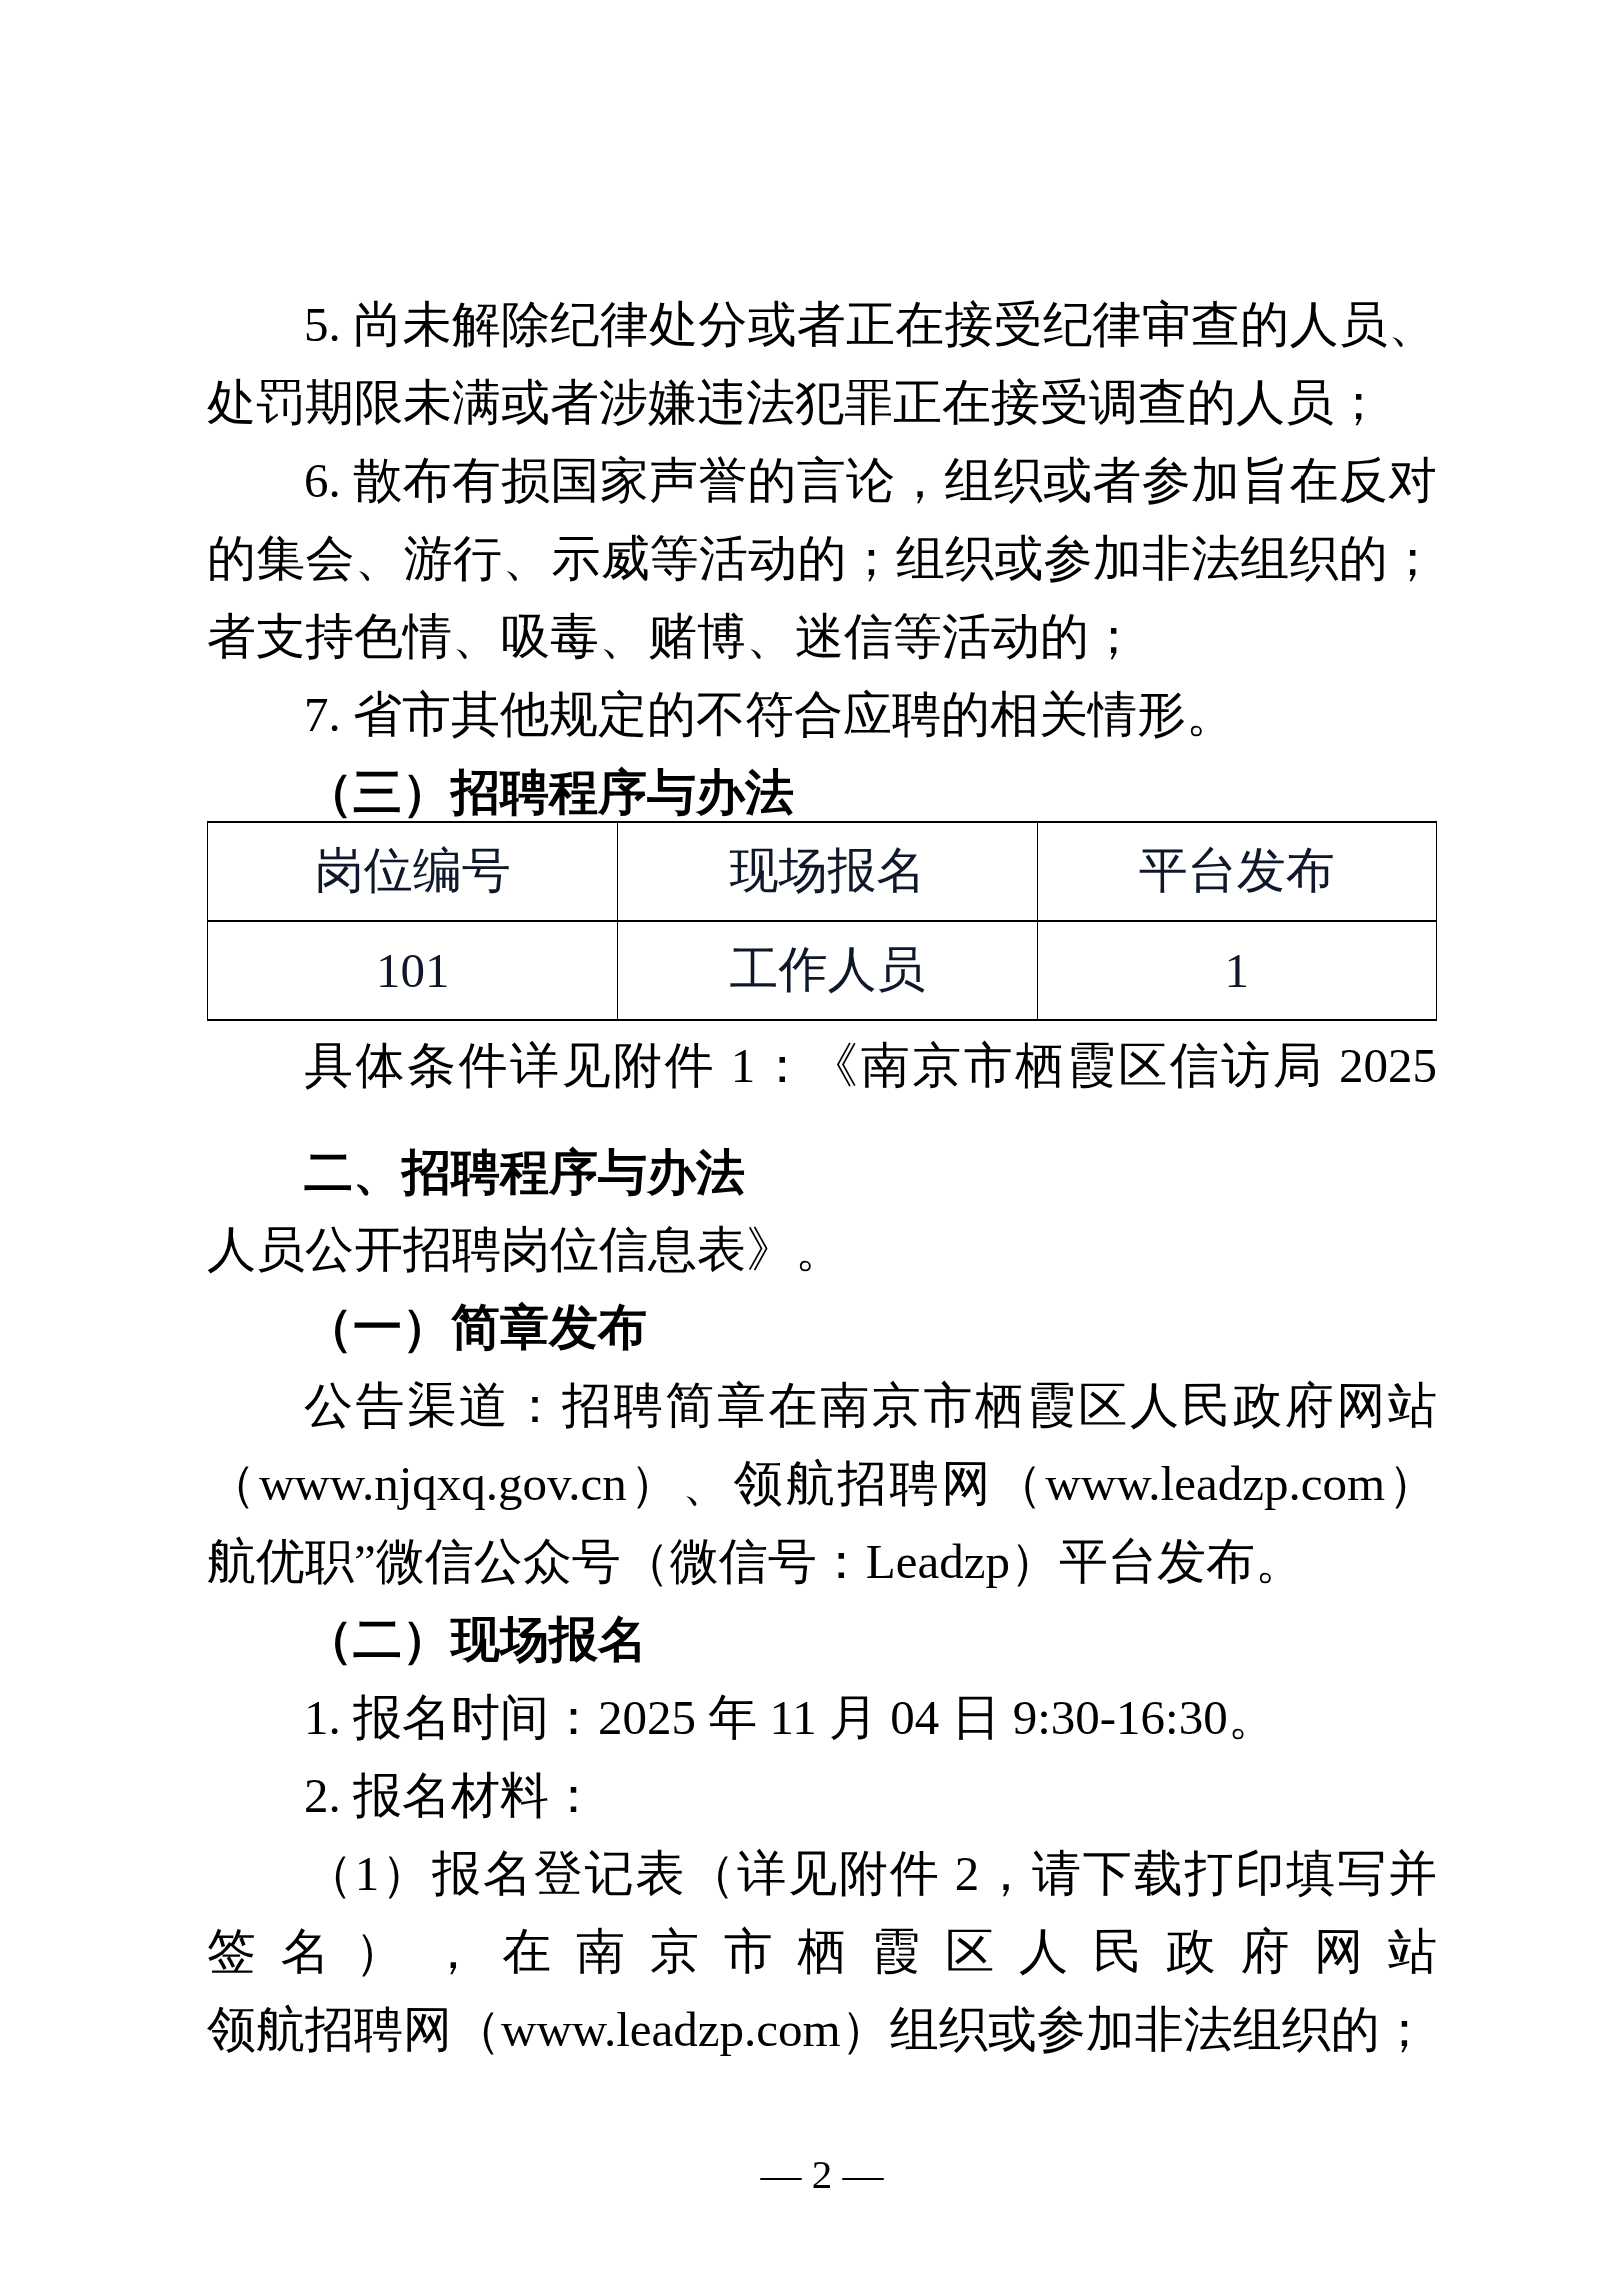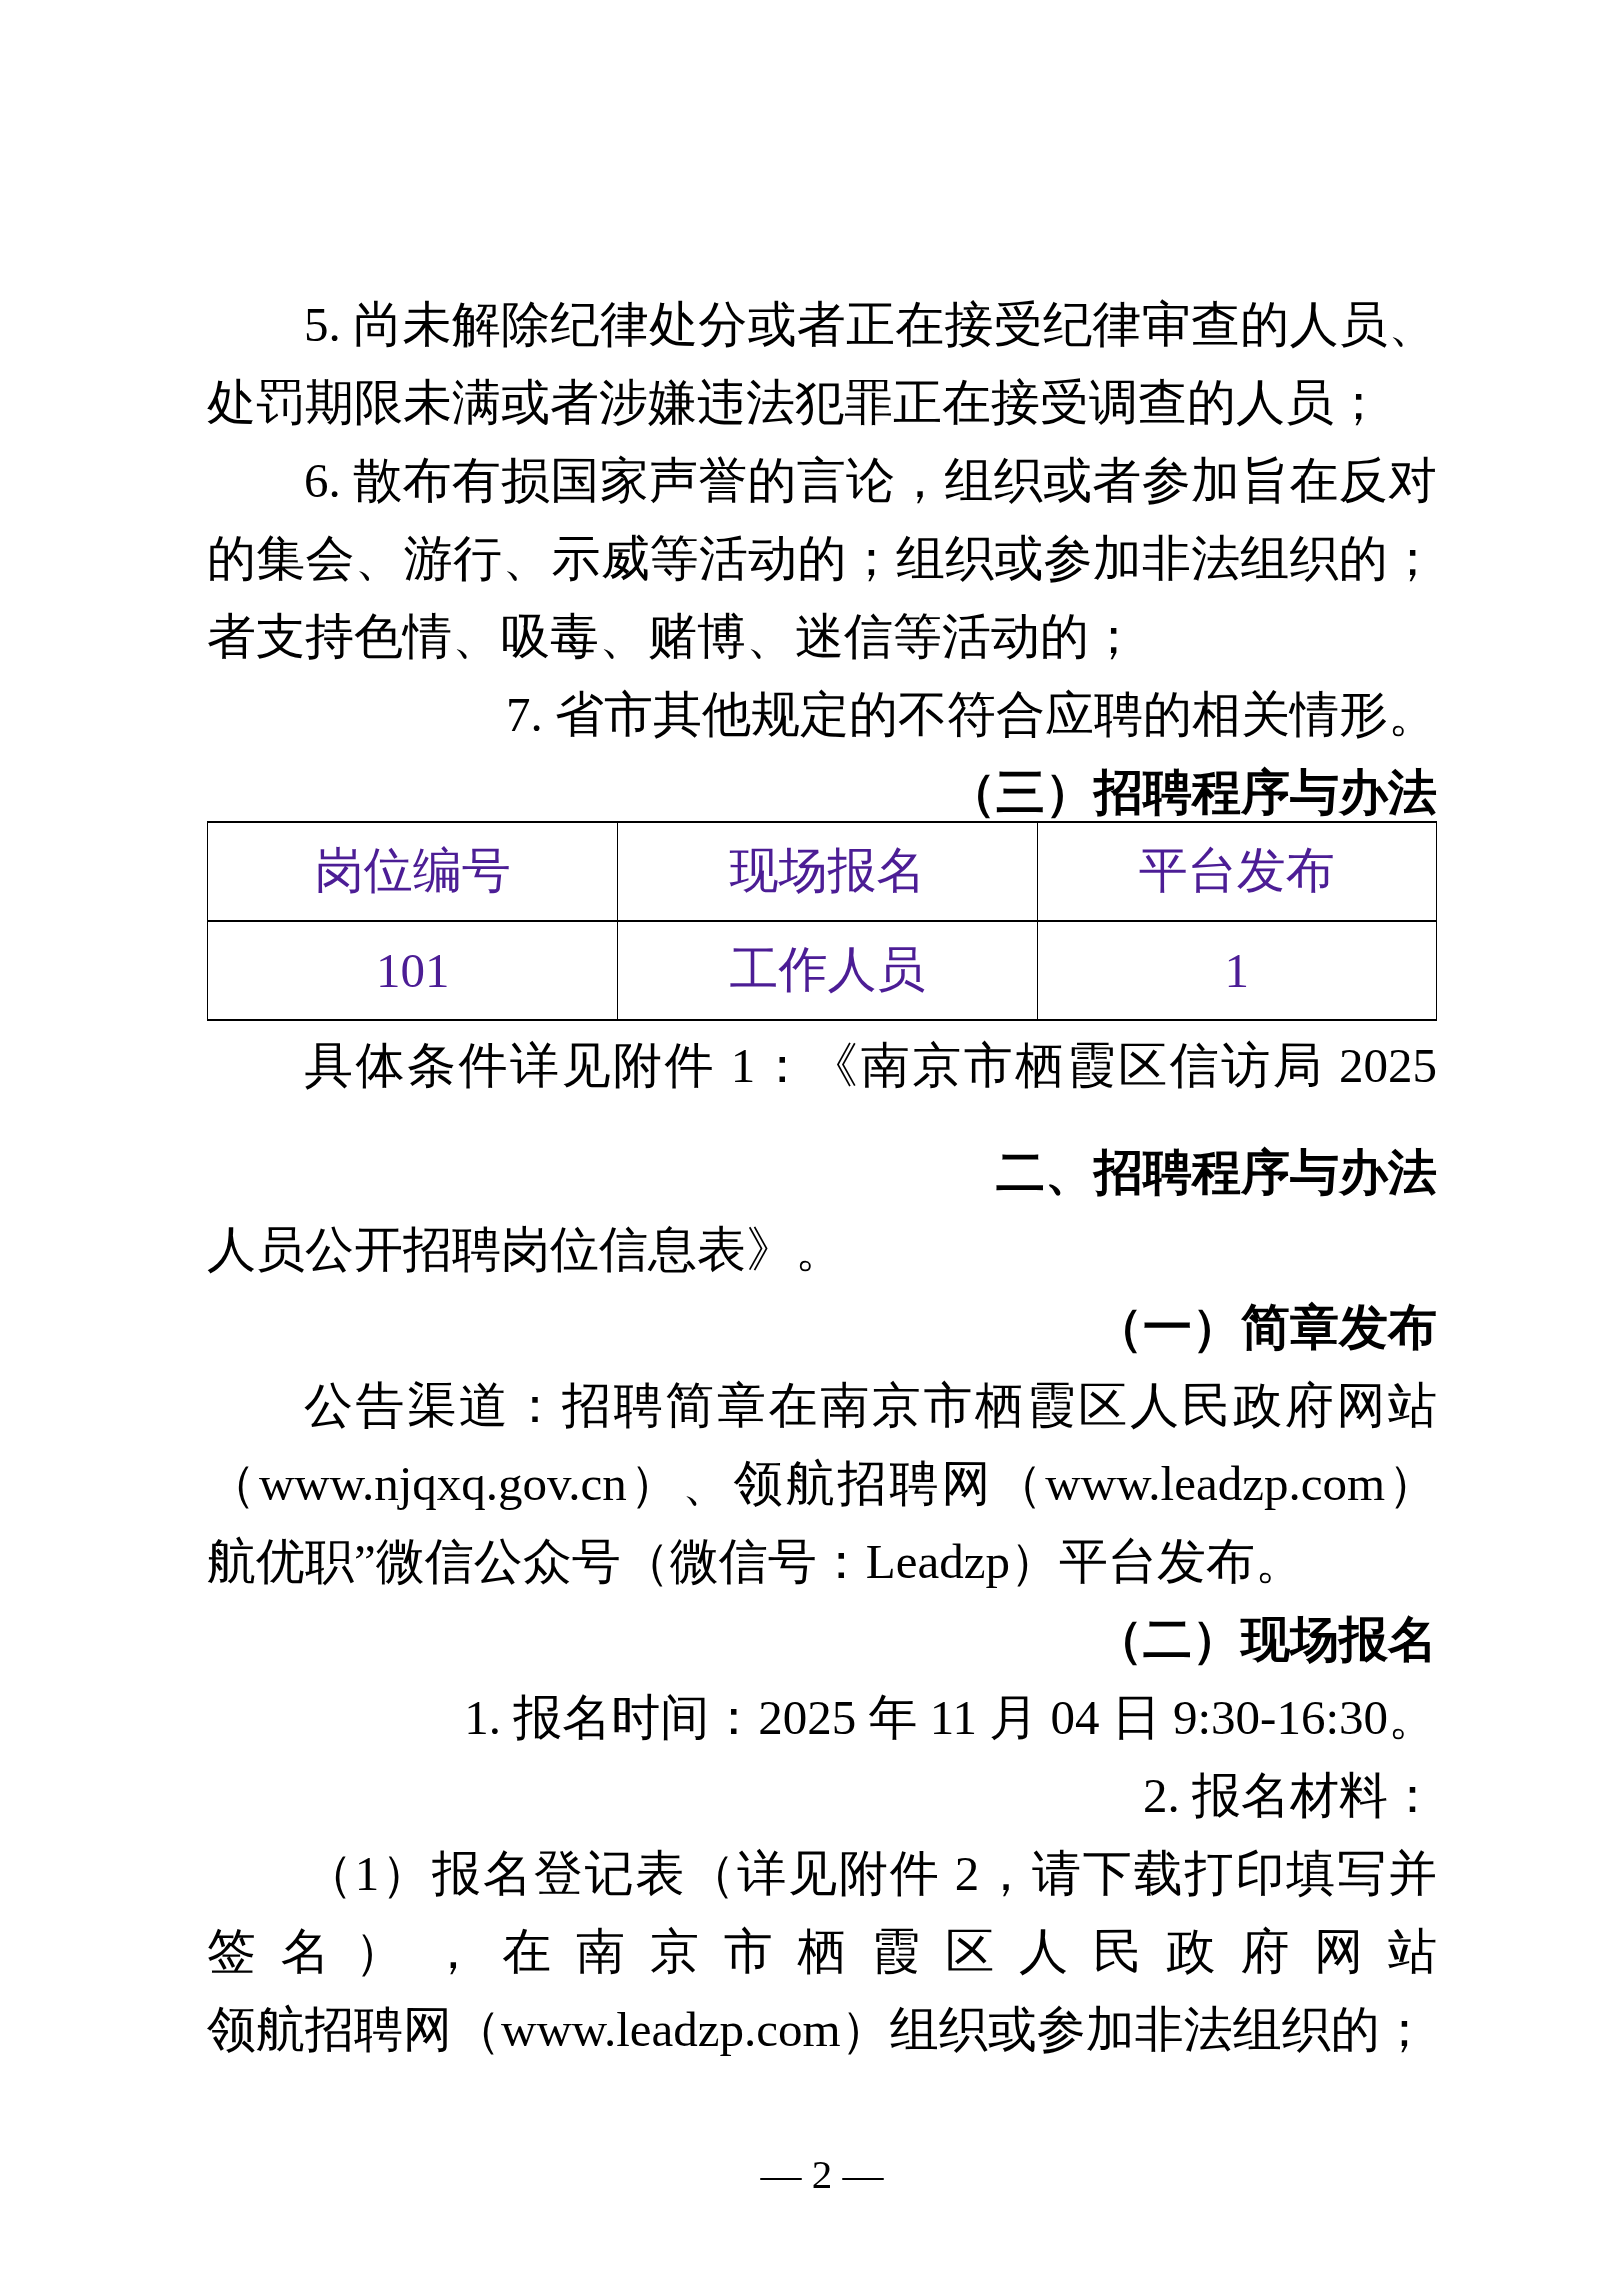--- a/index.html
+++ b/index.html
@@ -24,21 +24,21 @@
   }
   .line {
     font-family: "Liberation Serif", "DejaVu Serif", serif;
     font-size: 49px;
     line-height: 78px;
     height: 78px;
     margin: 0;
     overflow: hidden;
     color: #000000;
   }
-  .indent { text-indent: 97px; text-align: right; }
+  .indent { text-indent: 97px; }
   .j {
     text-align: justify;
     text-align-last: justify;
   }
   .kai {
     font-weight: 700;
     font-family: "Liberation Serif", "DejaVu Serif", serif;
   }
   .hei {
     font-weight: 700;
@@ -59,21 +59,21 @@
   table.jobs th, table.jobs td {
     border-left: 1.5px solid #000000;
     border-right: 1.5px solid #000000;
     height: 97px;
     text-align: center;
     vertical-align: middle;
     padding: 0;
     font-weight: 400;
     font-family: "Liberation Serif", "DejaVu Serif", serif;
     font-size: 49px;
-    color: #4c1d95;
+    color: #0f172a;
   }
   .footer {
     margin-top: 72px;
     text-align: center;
     font-family: "Liberation Serif", "DejaVu Serif", serif;
     font-size: 41px;
     line-height: 66px;
     color: #000000;
   }
 </style>

